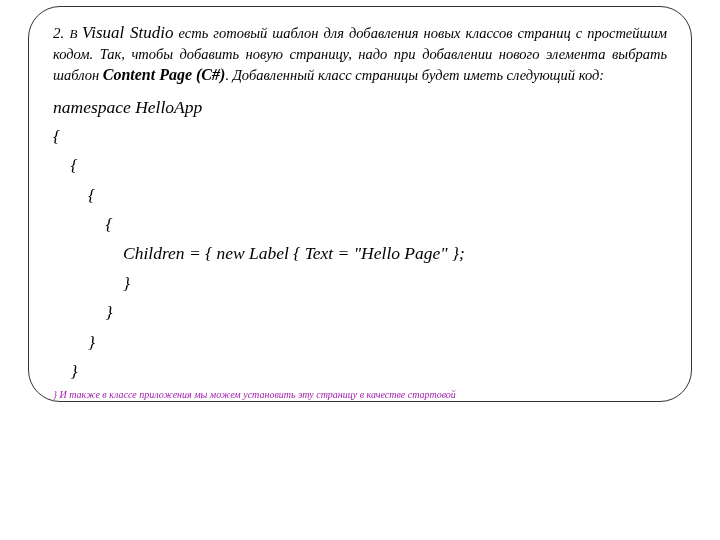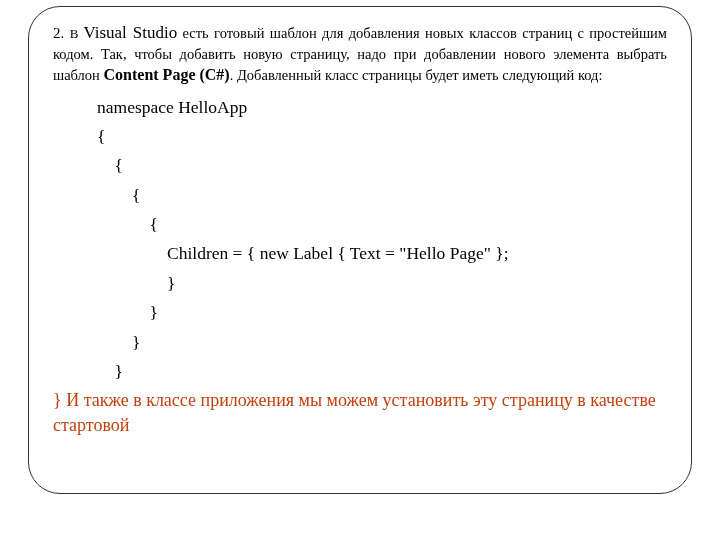--- a/index.html
+++ b/index.html
@@ -12,24 +12,25 @@
       height: 540px;
       background: #ffffff;
       font-family: Georgia, 'Times New Roman', serif;
       position: relative;
     }
     .frame {
       position: absolute;
       top: 6px;
       left: 28px;
       width: 664px;
-      height: 488px;
+      height: 396px;
       border: 1.5px solid #333;
       border-radius: 32px;
       padding: 14px 24px 10px 24px;
+      font-style: italic;
     }
     .intro {
       font-size: 14.5px;
       line-height: 1.38;
       text-align: justify;
       text-align-last: left;
       color: #000;
       margin-bottom: 6px;
     }
     .intro .vs {
@@ -40,26 +41,25 @@
       font-size: 16px;
     }
     .code-block {
       font-size: 17.5px;
       line-height: 1.68;
       color: #000;
       font-family: Georgia, 'Times New Roman', serif;
     }
     .code-line {
       white-space: pre;
-      margin-left: 44px;
     }
     .outro {
-      font-size: 18px;
+      font-size: 10px;
       line-height: 1.38;
-      color: #c2410c;
+      color: #a21caf;
       margin-top: 2px;
     }
     .lead-num {
       font-size: 15px;
     }
     .small-caps-v {
       font-size: 13px;
     }
   </style>
 </head>

